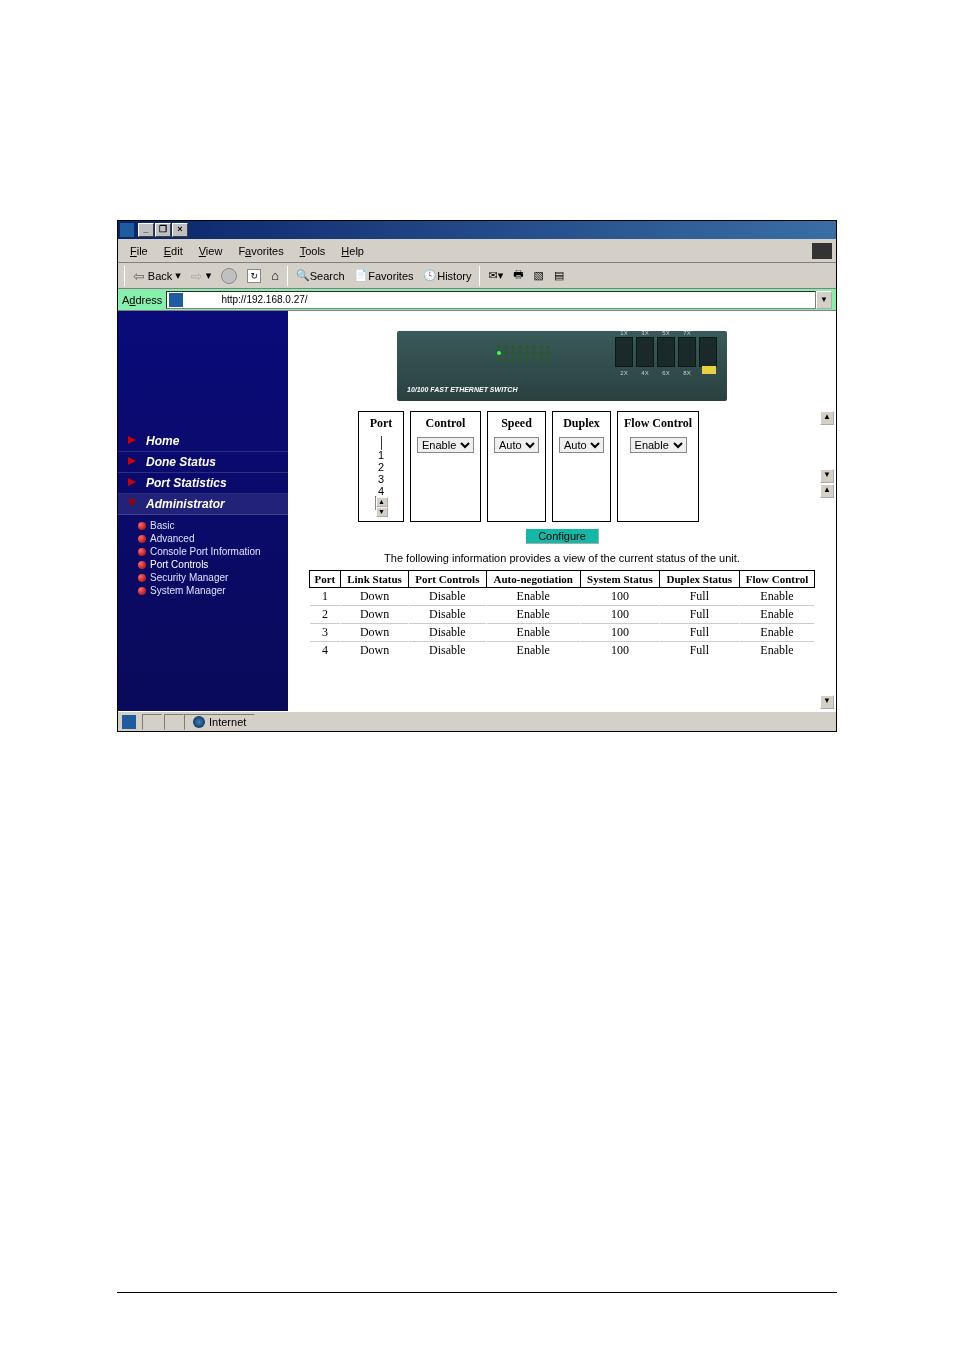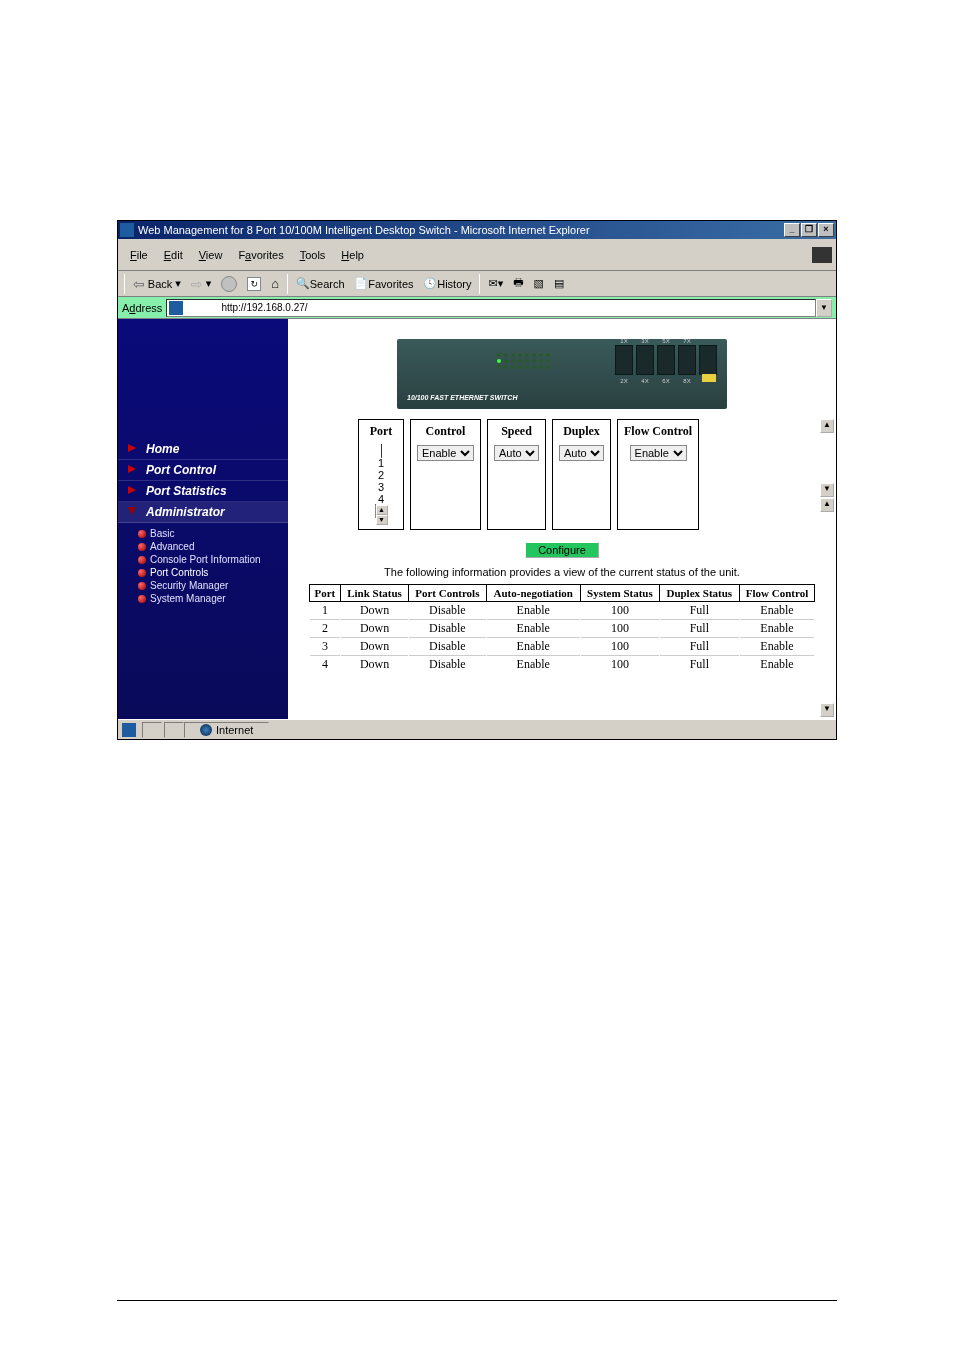--- a/index.html
+++ b/index.html
@@ -6,21 +6,21 @@
 body { font-family: "Tahoma", Arial, sans-serif; font-size: 11px; background: #fff; }
 .container { width: 954px; margin: 0 auto; padding: 0; }
 .screenshot { width: 720px; margin: 220px auto 0 auto; border: 1px solid #000; background: #fff; }
 
 .titlebar { background: linear-gradient(to right, #0a246a, #3a6ea5); color: #fff; height: 18px; display: flex; align-items: center; padding: 0 2px; }
 .titlebar .ie-icon { width: 14px; height: 14px; background: #1e5b9f; margin-right: 4px; display: inline-block; }
 .titlebar .title-text { flex: 1; font-size: 11px; }
 .titlebar .win-btns { display: flex; gap: 1px; }
 .titlebar .win-btn { width: 16px; height: 14px; background: #c0c0c0; border: 1px solid #fff; border-right-color: #404040; border-bottom-color: #404040; font-size: 9px; text-align: center; line-height: 10px; color: #000; cursor: pointer; font-family: Arial; font-weight: bold; }
 
-.menubar { background: #d4d0c8; height: 32px; display: flex; align-items: center; padding: 0 4px; border-bottom: 1px solid #808080; }
+.menubar { background: #d4d0c8; height: 24px; display: flex; align-items: center; padding: 0 4px; border-bottom: 1px solid #808080; }
 .menubar .menu-item { padding: 2px 8px; cursor: pointer; }
 .menubar .menu-item u { text-decoration: underline; }
 .menubar .spacer { flex: 1; }
 .menubar .logo { width: 20px; height: 16px; background: #333; }
 
 .toolbar { background: #d4d0c8; height: 26px; display: flex; align-items: center; padding: 0 4px; border-bottom: 1px solid #808080; gap: 2px; }
 .toolbar .tb-btn { padding: 2px 4px; display: flex; align-items: center; cursor: pointer; }
 .toolbar .sep { width: 1px; height: 20px; background: #808080; border-right: 1px solid #fff; margin: 0 2px; }
 .toolbar .arrow-left { font-size: 14px; color: #666; }
 .toolbar .arrow-right { font-size: 14px; color: #aaa; }
@@ -68,52 +68,51 @@
 .control-group { border: 1px solid #000; padding: 4px 6px; text-align: center; }
 .control-group.port-g { width: 46px; }
 .control-header { font-weight: bold; font-size: 12px; font-family: "Times New Roman", serif; }
 .control-body { margin-top: 6px; }
 .port-select { border: 1px inset #888; font-size: 11px; background:#fff; padding:0; }
 .port-select .opt { padding: 0 2px; }
 .port-spin { display:inline-flex; flex-direction:column; vertical-align: top; }
 .port-spin .sp { width:12px; height:10px; background:#d4d0c8; border:1px outset #fff; font-size:7px; text-align:center; line-height:7px; cursor:pointer; }
 select.dd { font-size: 11px; border: 1px solid #888; background: #efefef; padding: 0; }
 
-.configure-btn { display: block; margin: 12px auto 6px auto; padding: 1px 12px; background: #22c55e; border: 1px outset #fff; font-size: 11px; cursor: pointer; }
+.configure-btn { display: block; margin: 6px auto 6px auto; padding: 1px 12px; background: #14b8a6; border: 1px outset #fff; font-size: 11px; cursor: pointer; }
 
 .scroll-pair { position:absolute; right:2px; bottom: 160px; }
 .scroll-pair .sp-btn { width:14px; height:14px; background:#d4d0c8; border:1px outset #fff; font-size:8px; text-align:center; cursor:pointer; margin-bottom:1px; }
 
 .info-text { text-align: center; font-size: 11px; margin: 8px 0 6px 0; font-family: Arial; }
 
 .status-table { width: 96%; margin: 0 auto; border-collapse: collapse; font-size: 11px; font-family: "Times New Roman", serif; }
 .status-table th { border: 1px solid #000; padding: 2px 4px; font-weight: bold; font-size: 11px; background: #fff; }
 .status-table td { border-left: 1px solid #fff; border-right: 1px solid #fff; border-top: 1px solid #ccc; border-bottom: none; padding: 1px 4px; text-align: center; font-size: 12px; }
 .status-table tbody tr:first-child td { border-top: 1px solid #000; }
 
 .right-scroll { position:absolute; right:2px; bottom:2px; width:14px; height:14px; background:#d4d0c8; border:1px outset #fff; font-size:8px; text-align:center; cursor:pointer; }
 
 .statusbar { background: #d4d0c8; height: 20px; display: flex; align-items: center; border-top: 1px solid #fff; padding: 0 4px; }
 .statusbar .ie-icon2 { width: 14px; height: 14px; background: #1e5b9f; margin-right: 4px; }
 .statusbar .status-text { flex: 1; border: 1px inset #d4d0c8; padding: 1px 4px; }
-.statusbar .zone { display: flex; align-items: center; border: 1px inset #d4d0c8; padding: 1px 15px; }
+.statusbar .zone { display: flex; align-items: center; border: 1px inset #d4d0c8; padding: 1px 8px; }
 .statusbar .zone .globe { width: 12px; height: 12px; border-radius: 50%; background: radial-gradient(circle, #4080c0, #002040); margin-right: 4px; }
 .statusbar .pad { width: 20px; border: 1px inset #d4d0c8; height: 16px; margin-left: 2px; }
 
 .bottom-line { width: 720px; margin: 560px auto 0 auto; border-top: 1px solid #000; }
 </style>
 </head>
 <body>
 
 <div class="container">
 <div class="screenshot">
 
   <div class="titlebar">
     <span class="ie-icon"></span>
-    <span class="title-text">Web Management for 8 Port 10/100M Intelligent Desktop Switch - Microsoft Internet Explorer</span>
     <div class="win-btns">
       <div class="win-btn">_</div>
       <div class="win-btn">❐</div>
       <div class="win-btn">×</div>
     </div>
   </div>
 
   <div class="menubar">
     <span class="menu-item"><u>F</u><span>ile</span></span>
     <span class="menu-item"><u>E</u>dit</span>
@@ -170,21 +169,21 @@
 
   <div class="content">
 
     <div class="sidebar">
       <div class="nav-main">
         <span class="marker red"></span>
         <span>Home</span>
       </div>
       <div class="nav-main">
         <span class="marker red"></span>
-        <span>Port Control</span>
+        <span>Done Status</span>
       </div>
       <div class="nav-main">
         <span class="marker red"></span>
         <span>Port Statistics</span>
       </div>
       <div class="nav-main selected">
         <span class="marker down"></span>
         <span>Administrator</span>
       </div>
       <div class="sub-list">

